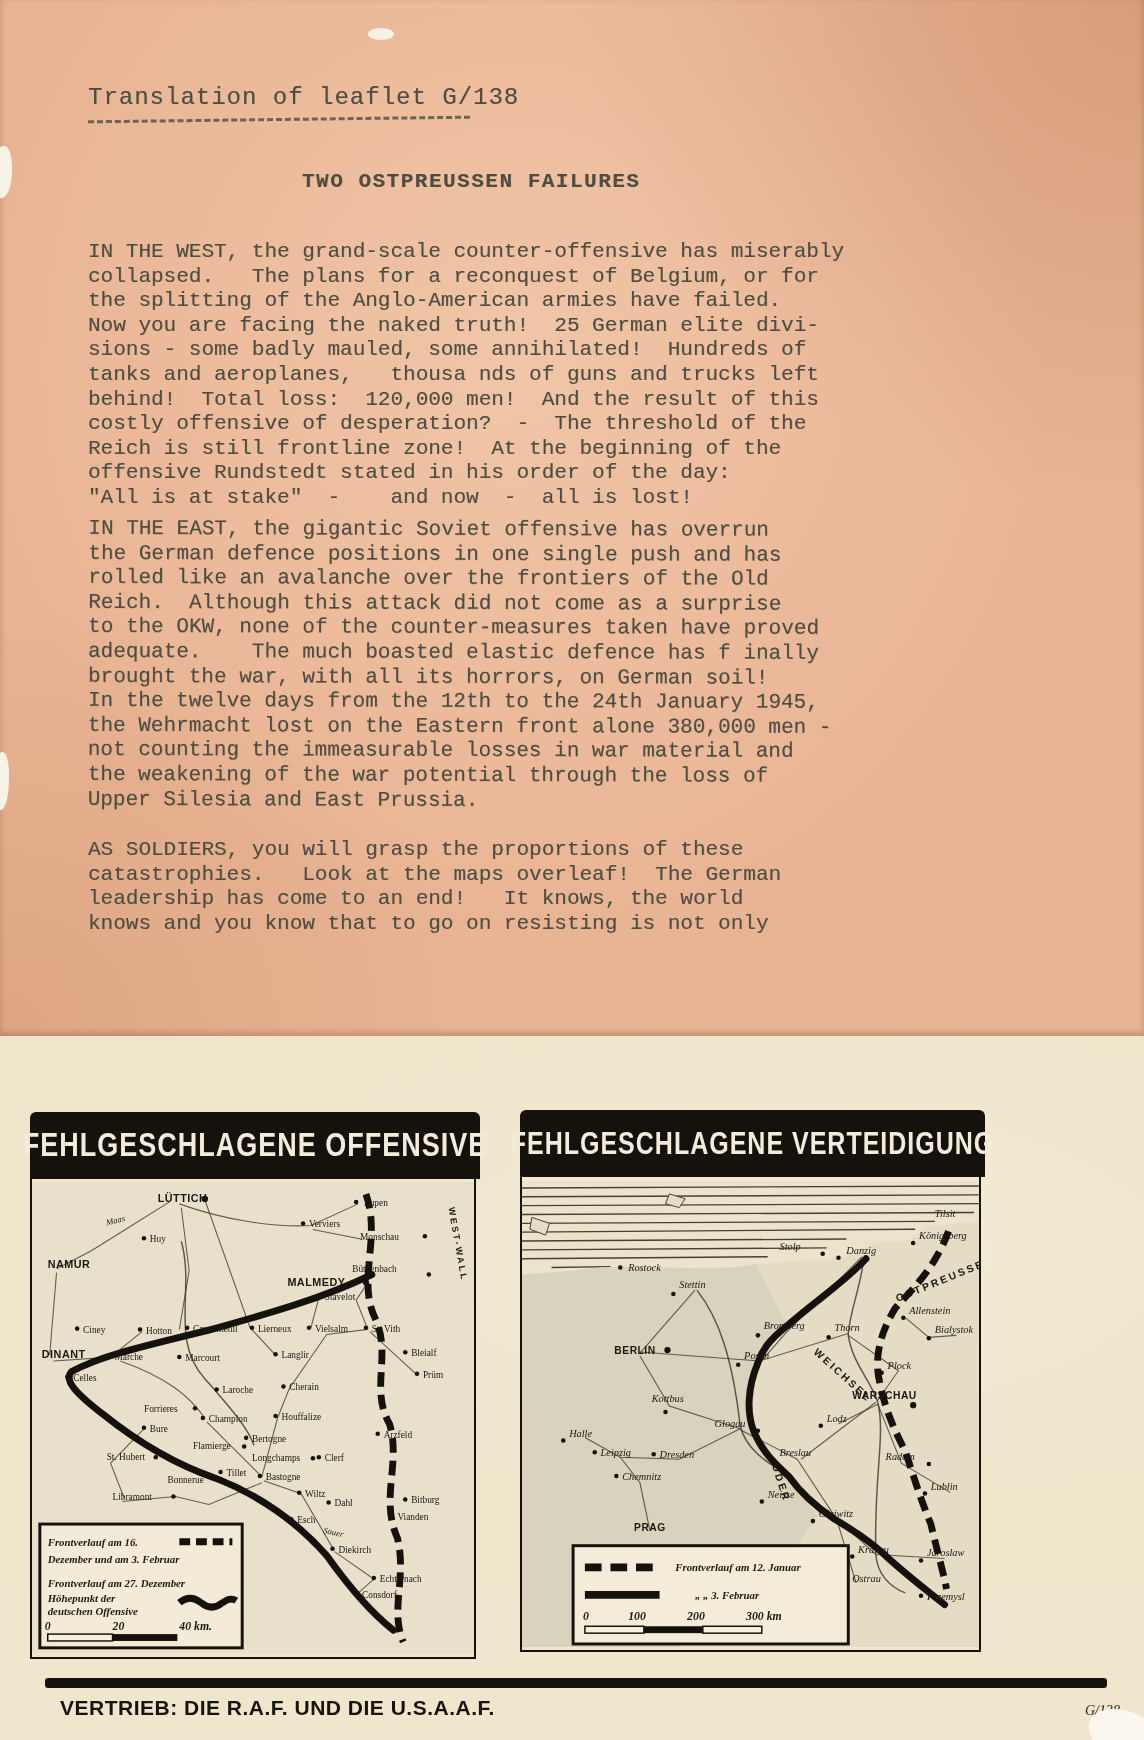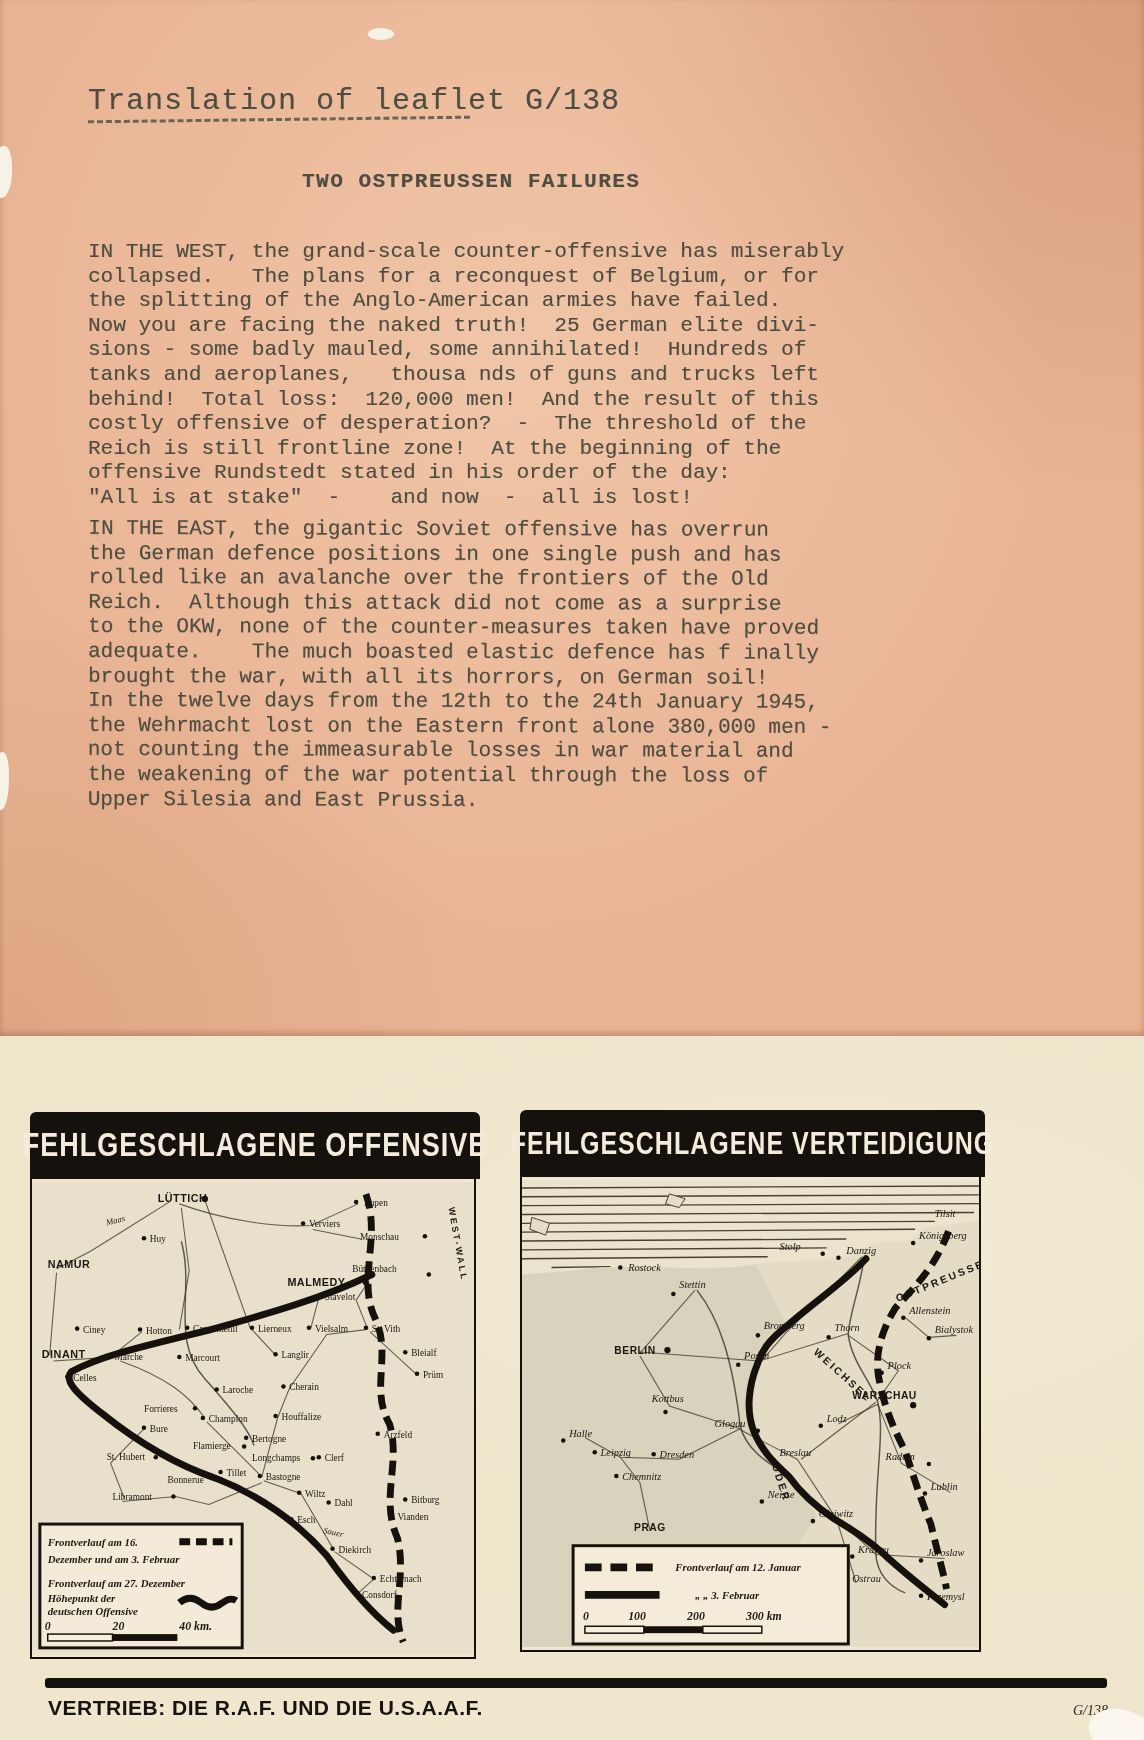--- a/index.html
+++ b/index.html
@@ -10,21 +10,21 @@
   
   .pink-sheet { position:absolute; left:0; top:0; width:1144px; height:1036px;
     background:
       radial-gradient(ellipse at 45% 35%, rgba(255,230,205,.35), rgba(0,0,0,0) 60%),
       radial-gradient(ellipse at 100% 0%, rgba(160,90,55,.25), rgba(0,0,0,0) 35%),
       radial-gradient(ellipse at 0% 100%, rgba(170,100,60,.18), rgba(0,0,0,0) 30%),
       #e9b494;
     box-shadow: inset 0 -3px 6px rgba(120,70,40,.35); }
   .tw { position:absolute; font-family:"Liberation Mono","DejaVu Sans Mono",monospace;
         color:#4d4e41; text-shadow:0.5px 0.4px 0 rgba(77,78,65,.35); }
-  .doc-header { left:88px; top:84px; font-size:30px; letter-spacing:1px; }
+  .doc-header { left:88px; top:84px; font-size:24px; letter-spacing:1px; }
   .dashed-rule { position:absolute; left:88px; top:118px; width:382px; height:0;
         border-top:3px dashed #55564a; transform:rotate(-0.7deg); opacity:.85; }
   .doc-title { left:302px; top:170px; font-size:21px; font-weight:700; letter-spacing:1.5px; }
   .para { white-space:pre-wrap; font-size:21px; line-height:24.6px; width:860px; }
   .p1 { left:88px; top:222px;margin-top:18px; }
   .p2 { left:88px; top:518px; transform:rotate(0.15deg); }
   .p3 { left:88px; top:838px; }
   .tear { position:absolute; background:#f7f2e6; border-radius:60% 40% 55% 45%; }
   .tear-a { left:-8px; top:146px; width:20px; height:52px; }
   .tear-b { left:-7px; top:752px; width:16px; height:58px; }
@@ -62,21 +62,21 @@
   .road { stroke:#35301f; stroke-width:1.1; fill:none; opacity:.75; }
   .river{ stroke:#3a362c; stroke-width:1.5; fill:none; opacity:.8; }
   .front-solid  { stroke:#15110c; stroke-width:7; fill:none; stroke-linecap:round; }
   .front-dashed { stroke:#15110c; stroke-width:7; fill:none; stroke-dasharray:15 8; }
   .leg { font:italic 700 11px "Liberation Serif",serif; fill:#1d1811; }
   .tick{ font:italic 700 12px "Liberation Serif",serif; fill:#1d1811; }
 
   
   .footer-rule { position:absolute; left:45px; top:642px; width:1062px; height:10px;
       background:#15110c; border-radius:3px; }
-  .footer-row { position:absolute; left:48px; top:660px; width:1060px;
+  .footer-row { position:absolute; left:60px; top:660px; width:1060px;
       display:flex; justify-content:space-between; align-items:baseline; }
   .vertrieb { font-weight:700; font-size:21px; letter-spacing:.5px; color:#17130e;
       font-family:"Liberation Sans",sans-serif; }
   .refnum { font:italic 14px "Liberation Serif",serif; color:#2a251d; }
 </style>
 </head>
 <body>
 
 <div class="page">
 
@@ -100,20 +100,24 @@
 rolled like an avalanche over the frontiers of the Old
 Reich.  Although this attack did not come as a surprise
 to the OKW, none of the counter-measures taken have proved
 adequate.    The much boasted elastic defence has f inally
 brought the war, with all its horrors, on German soil!
 In the twelve days from the 12th to the 24th January 1945,
 the Wehrmacht lost on the Eastern front alone 380,000 men -
 not counting the immeasurable losses in war material and
 the weakening of the war potential through the loss of
 Upper Silesia and East Prussia.</div>
+    <div class="tw para p3">AS SOLDIERS, you will grasp the proportions of these
+catastrophies.   Look at the maps overleaf!  The German
+leadership has come to an end!   It knows, the world
+knows and you know that to go on resisting is not only</div>
     <div class="tear tear-a"></div>
     <div class="tear tear-b"></div>
     <div class="tear tear-c"></div>
   </div>
 
   <div class="maps-sheet">
 
     <div class="map-card left">
       <div class="map-banner">
         <span>FEHLGESCHLAGENE OFFENSIVE</span>

